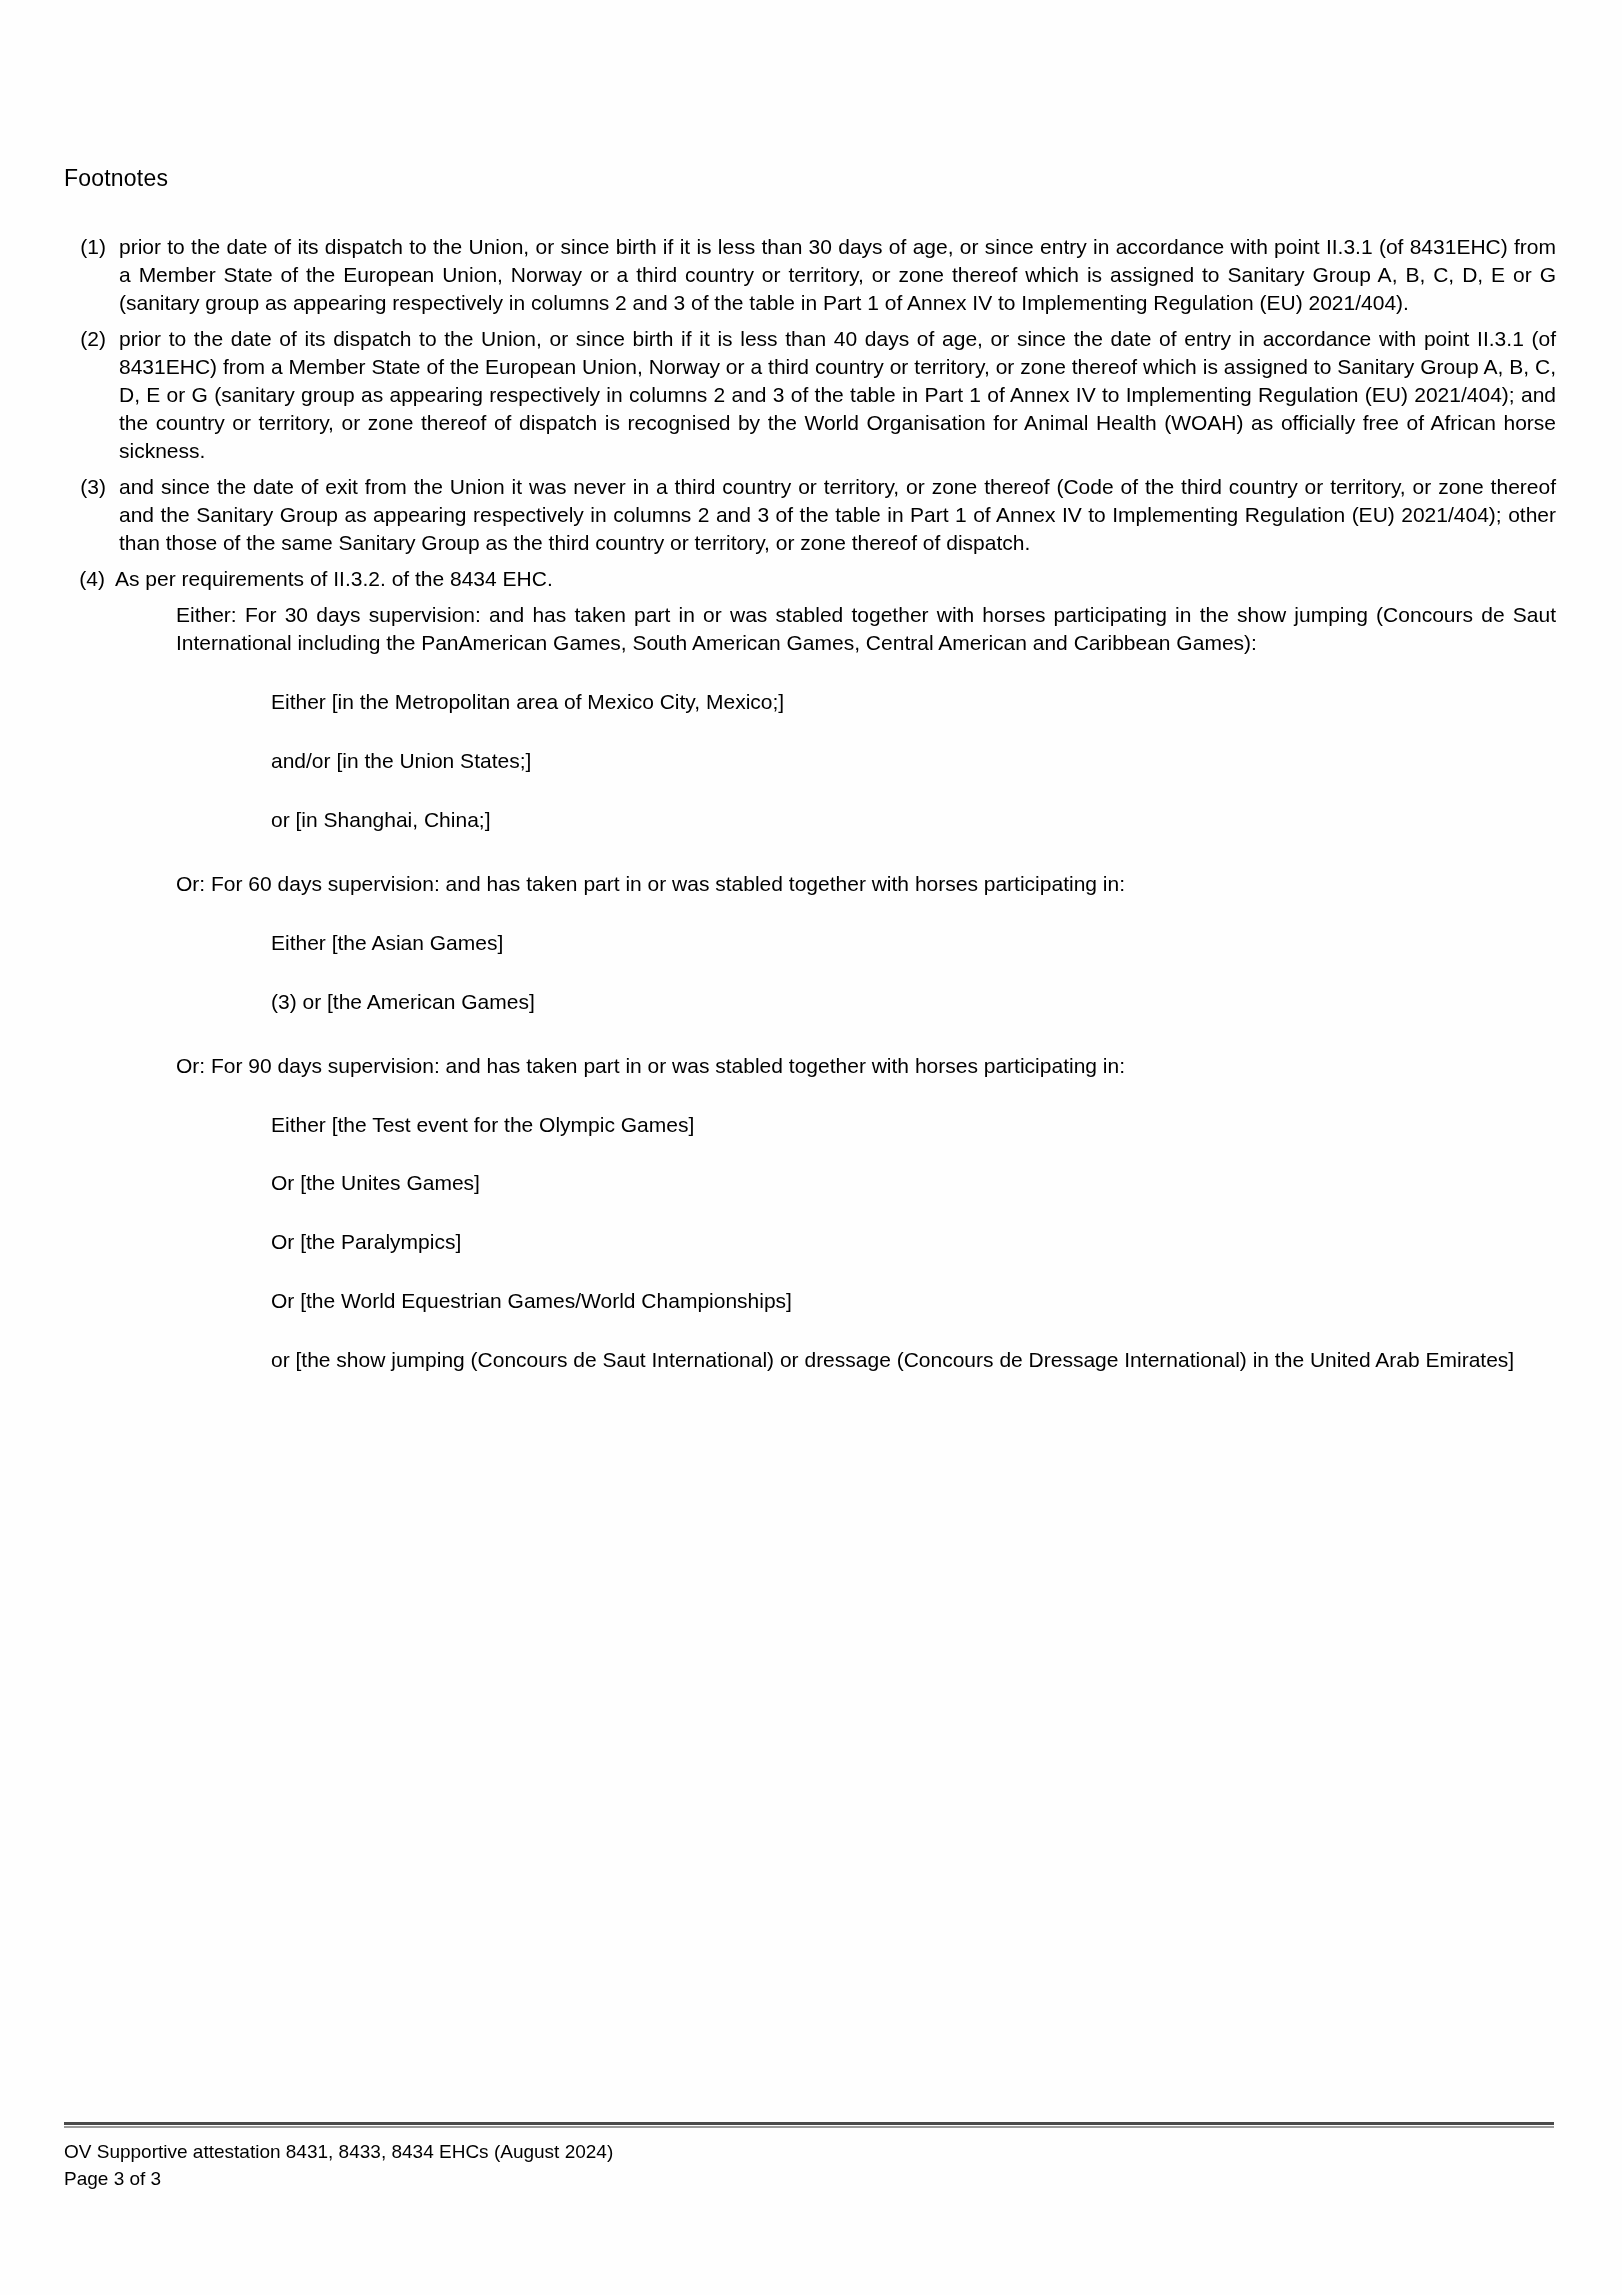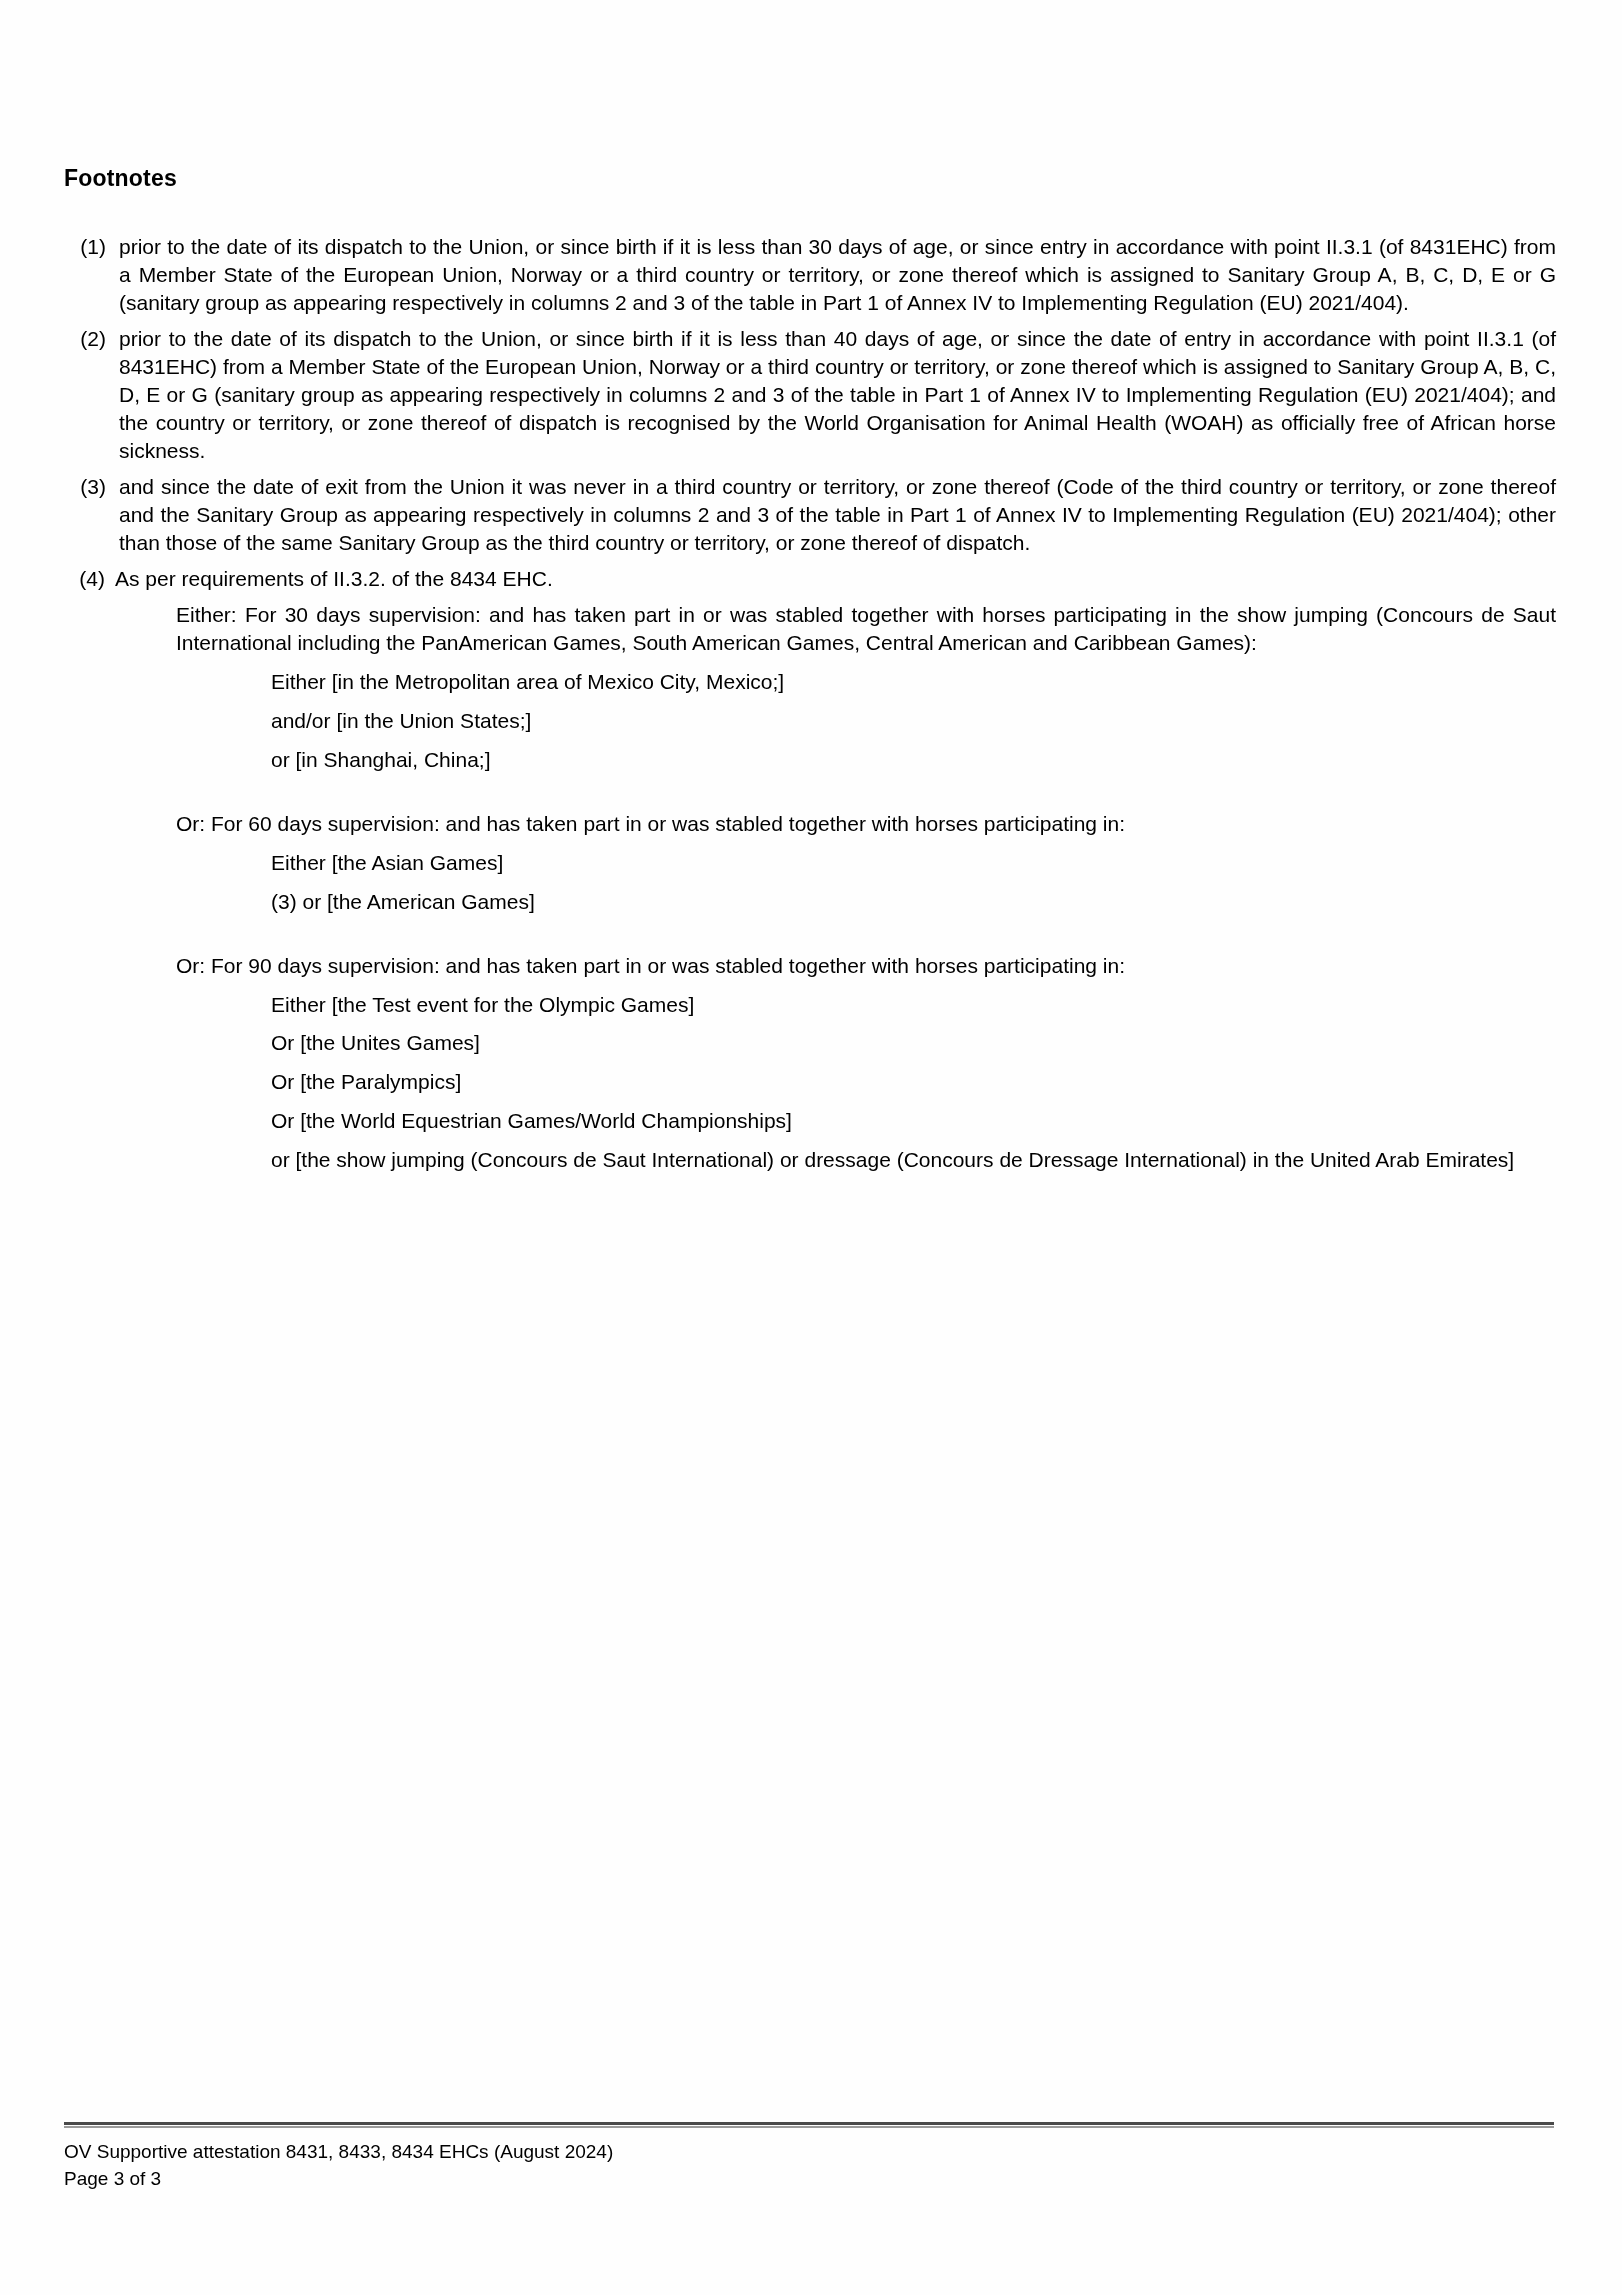--- a/index.html
+++ b/index.html
@@ -26,21 +26,21 @@
     padding: 0;
   }
   .content {
     position: absolute;
     left: 64px;
     top: 165px;
     width: 1492px;
   }
   .footnotes-title {
     font-size: 23px;
-    font-weight: bold;
+    font-weight: normal;
     letter-spacing: 0.2px;
     margin: 0 0 41px 0;
   }
   .fn-list {
     margin: 0;
     padding: 0;
     list-style: none;
   }
   .fn-item {
     display: flex;
@@ -74,21 +74,21 @@
     text-align: justify;
   }
   .indent-1.left {
     text-align: left;
   }
   .indent-2 {
     margin-left: 207px;
     width: 1285px;
     font-size: 21px;
     line-height: 1.33;
-    margin-top: 11px;
+    margin-top: 31px;
     text-align: left;
   }
   .indent-2.just {
     text-align: justify;
   }
   .gap-lg { height: 36px; }
 
   .footer-rule {
     position: absolute;
     left: 64px;

